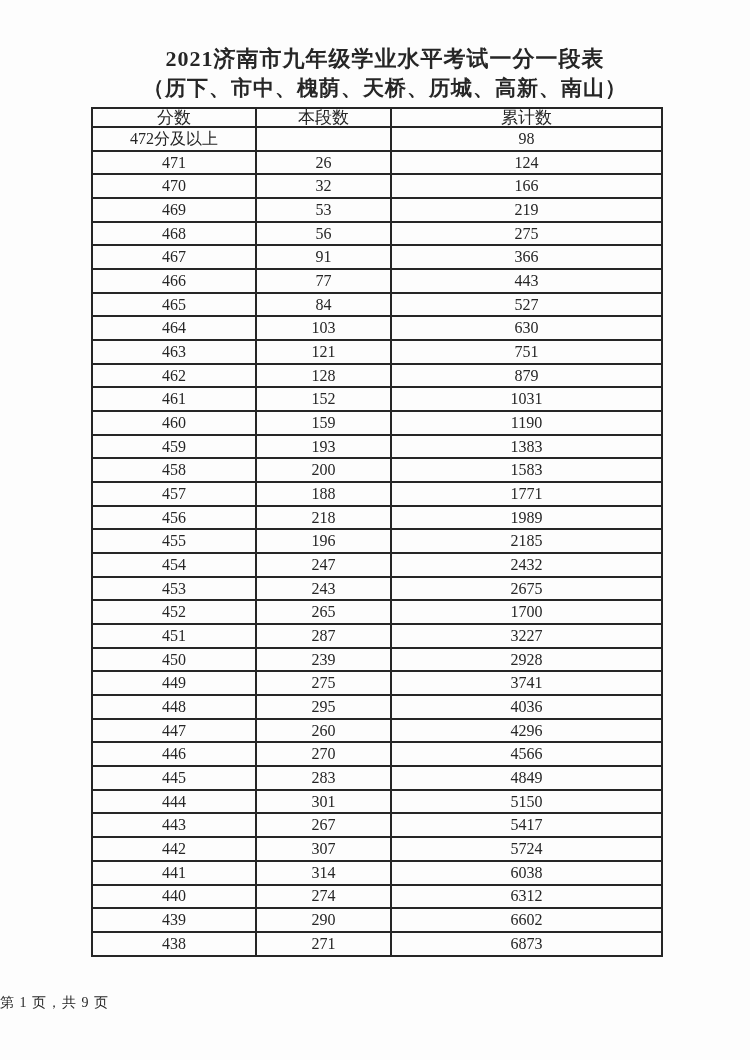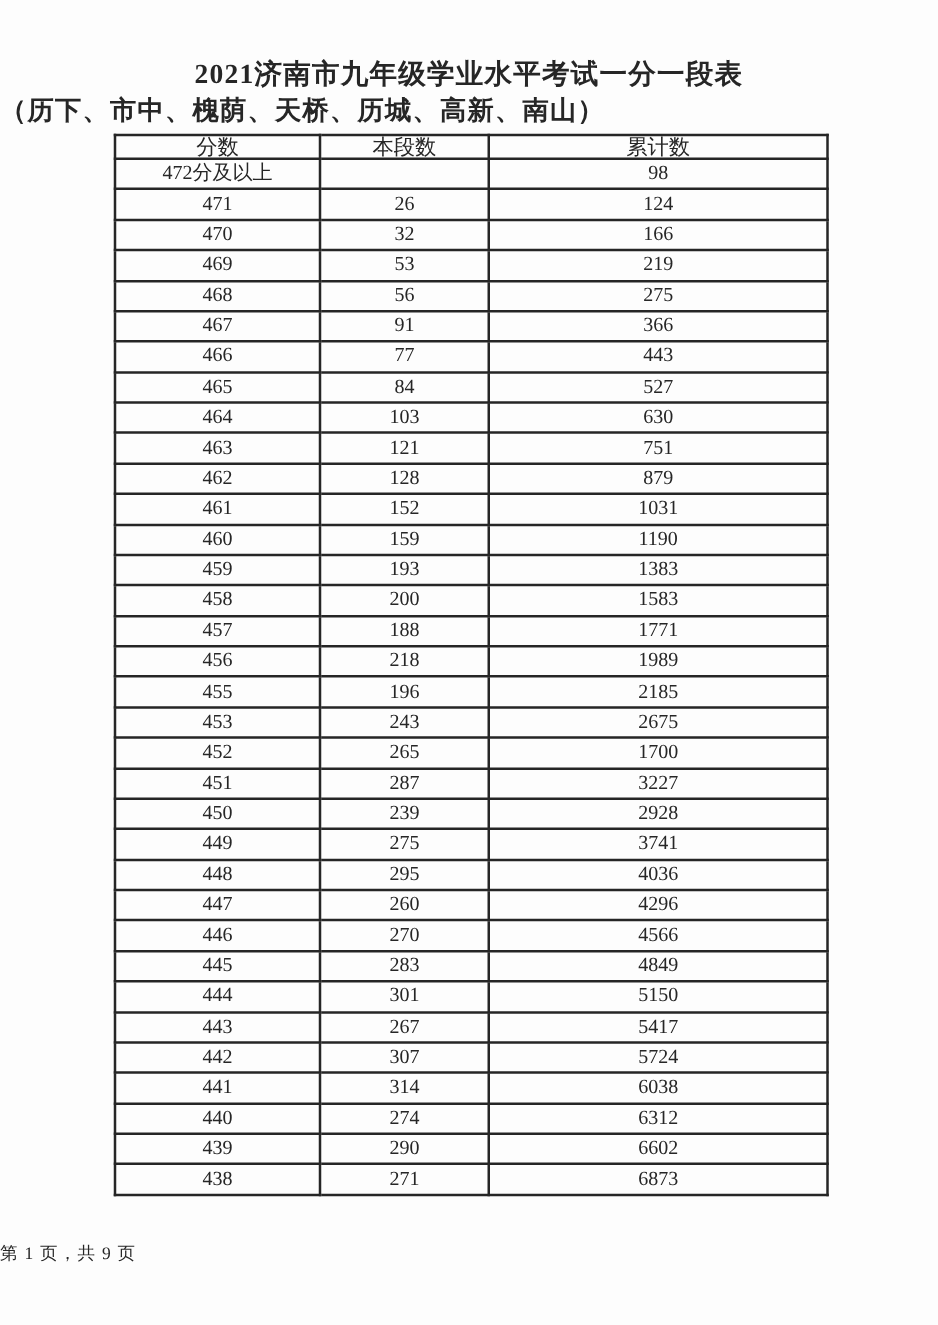--- a/index.html
+++ b/index.html
@@ -10,32 +10,33 @@
     height: 1060px;
     background: #fdfdfd;
     font-family: "Liberation Serif", "DejaVu Serif", serif;
     color: #262626;
   }
   .page {
     position: relative;
     width: 750px;
     height: 1060px;
     overflow: hidden;
+    padding-left: 20px;
   }
   .title {
     padding-top: 44px;
     text-align: center;
     font-size: 22px;
     font-weight: bold;
     line-height: 30px;
     letter-spacing: 1px;
     white-space: nowrap;
   }
   .subtitle {
-    text-align: left;
+    text-align: center;
     font-size: 21px;
     font-weight: bold;
     line-height: 28px;
     letter-spacing: 1px;
     white-space: nowrap;
   }
   table.score-table {
     position: absolute;
     left: 91px;
     top: 107px;
@@ -192,20 +193,25 @@
           <td>218</td>
           <td>1989</td>
         </tr>
 
         <tr>
           <td>455</td>
           <td>196</td>
           <td>2185</td>
         </tr>
 
+        <tr>
+          <td>454</td>
+          <td>247</td>
+          <td>2432</td>
+        </tr>
 
         <tr>
           <td>453</td>
           <td>243</td>
           <td>2675</td>
         </tr>
 
         <tr>
           <td>452</td>
           <td>265</td>

